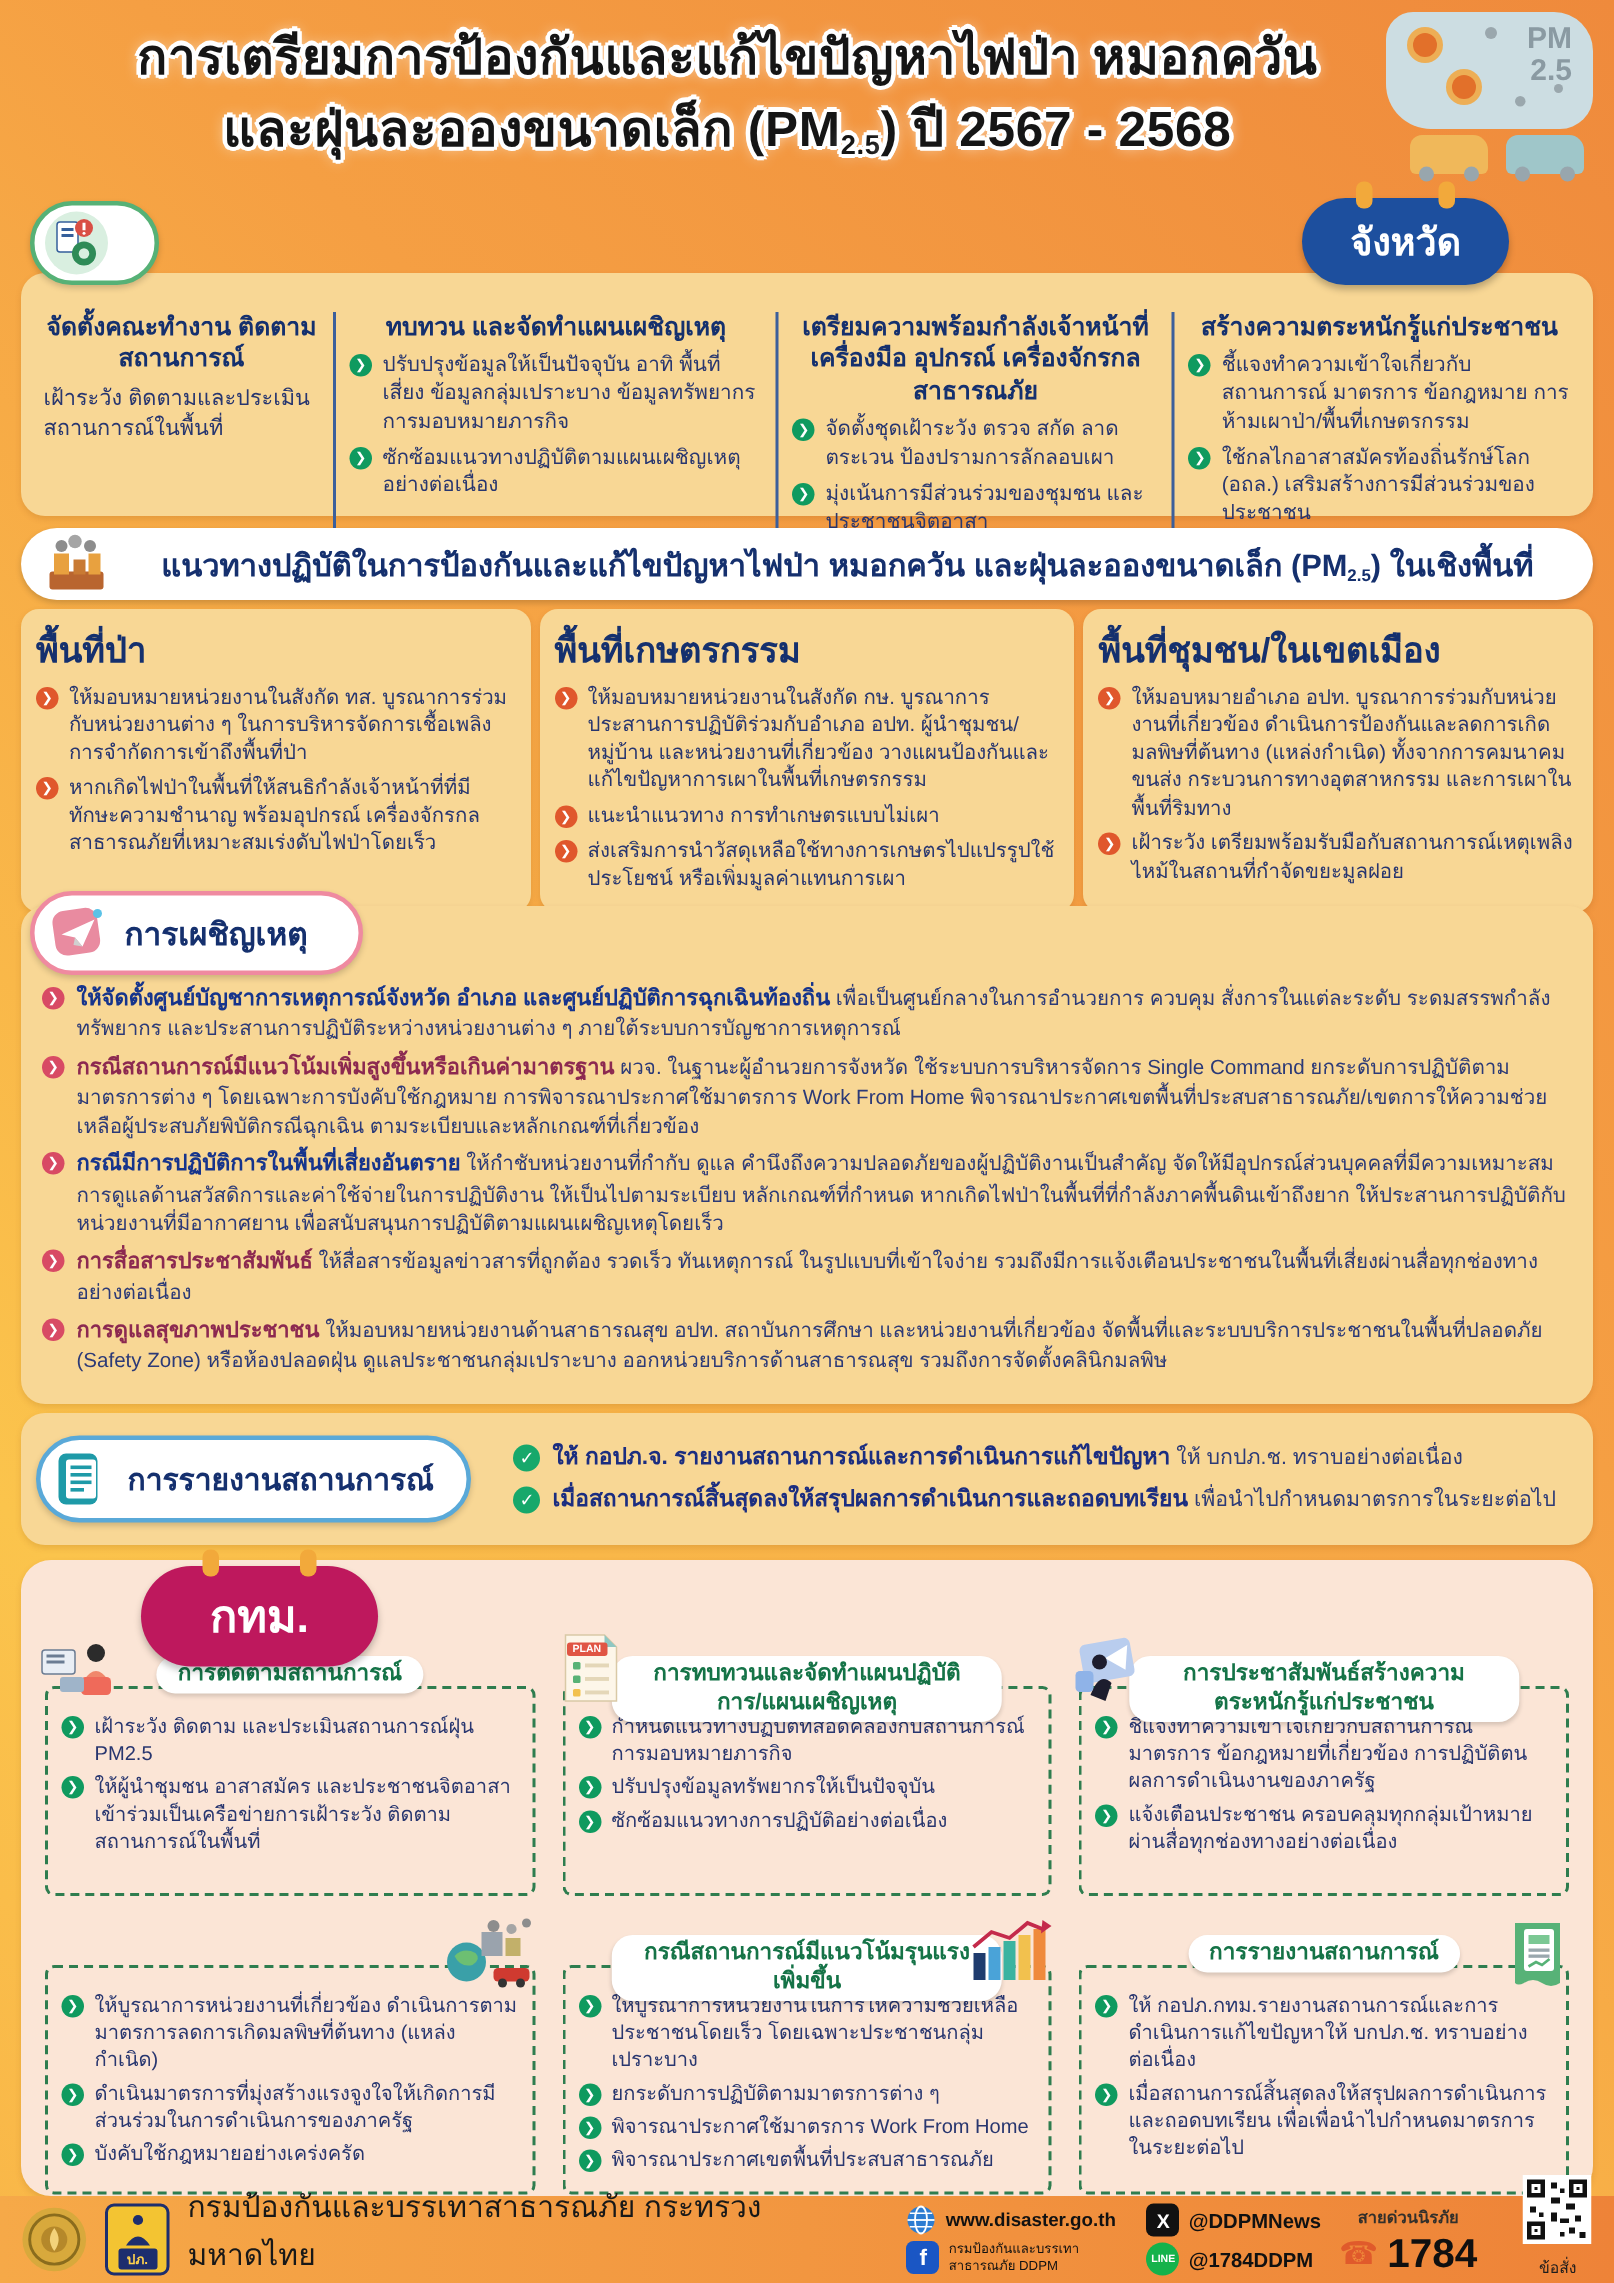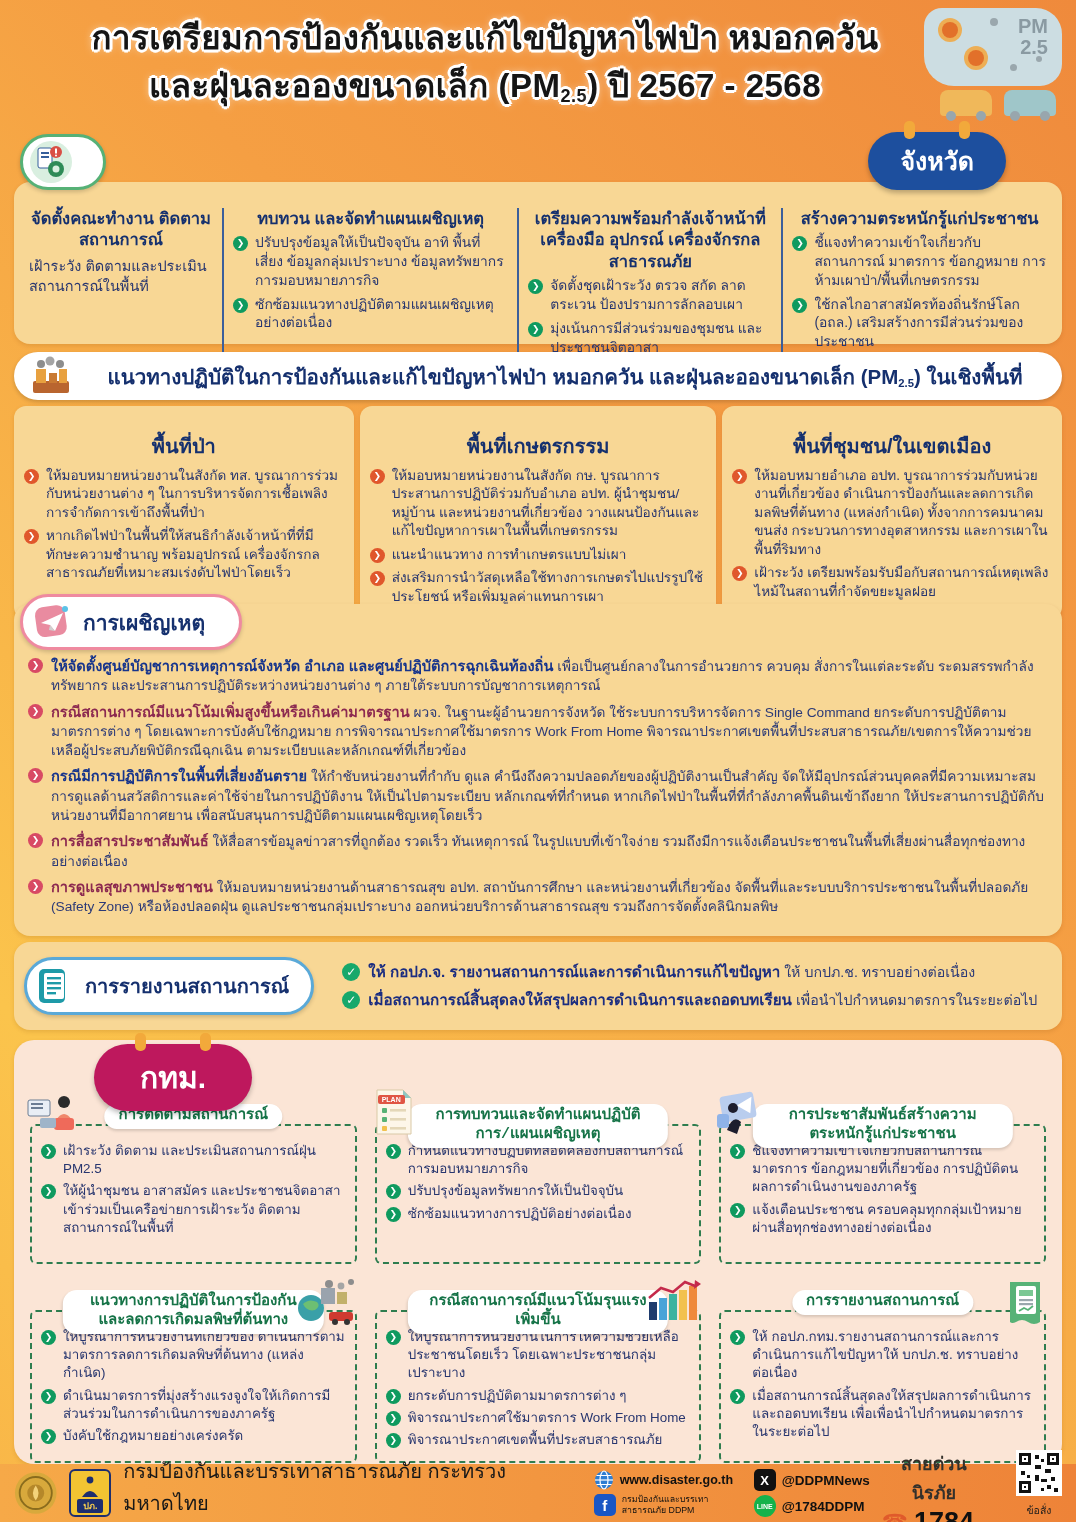--- a/index.html
+++ b/index.html
@@ -41,21 +41,21 @@
   .col{padding:0 9px;font-size:13.8px;}
   .col + .col{border-left:2px solid #3c5f9b;}
   .col h3{margin:0 0 5px;font-size:16.5px;line-height:1.3;font-weight:800;color:#15306e;text-align:center;}
   .col p{margin:2px 0 0;font-size:14.5px;color:#28366f;line-height:1.4;}
   
   .sec2{position:absolute;top:352px;left:14px;right:14px;height:238px;}
   .bar2{position:relative;z-index:2;height:48px;background:#fff;border-radius:28px;display:flex;align-items:center;gap:12px;padding:0 16px;box-shadow:0 2px 4px rgba(0,0,0,.18);}
   .bar2 .ttl{flex:1;text-align:center;font-weight:800;font-size:20.5px;color:#15306e;}
   .cards2{position:absolute;top:54px;left:0;right:0;bottom:0;display:grid;grid-template-columns:1fr 1.05fr 1fr;gap:6px;}
   .card{background:#f8d795;border-radius:12px;padding:8px 10px;box-shadow:0 2px 4px rgba(120,60,0,.15);}
-  .card h3{margin:16px 0 5px;text-align:center;font-size:20px;font-weight:800;color:#15306e;}
+  .card h3{margin:1px 0 5px;text-align:left;font-size:23px;font-weight:800;color:#15306e;}
   .card .b{font-size:13.6px;}
   
   .sec3{position:absolute;top:594px;left:14px;right:14px;height:346px;}
   .panel3{position:absolute;top:10px;left:0;right:0;bottom:4px;padding:52px 14px 6px;box-sizing:border-box;}
   .pill3{position:absolute;top:0;left:6px;z-index:3;border:3px solid #ef8aa0;padding:4px 34px 4px 8px;}
   .pill3 .ttl{font-size:21px;}
   .r3{display:flex;gap:8px;margin-bottom:6px;font-size:13.7px;line-height:1.4;color:#2c3a77;}
   .r3 b{font-size:14.6px;}
   .hb{color:#16348c;} .hr{color:#8c2950;}
   
@@ -63,39 +63,39 @@
   .pill4{border:3px solid #5aa9d8;padding:6px 22px 6px 8px;flex:0 0 auto;}
   .pill4 .ttl{font-size:20px;}
   .rep{display:flex;flex-direction:column;gap:8px;}
   .r4{display:flex;gap:8px;font-size:14.2px;color:#2c3a77;line-height:1.3;align-items:flex-start;margin-left:10px;}
   .r4 b{color:#1b2d80;font-size:15.2px;}
   
   .bkk{position:absolute;top:1040px;left:14px;right:14px;height:424px;background:#fbe5d6;border-radius:20px;box-shadow:0 2px 4px rgba(120,60,0,.15);}
   .badge-bkk{position:absolute;top:4px;left:80px;background:#be185d;font-size:30px;padding:10px 46px;border-radius:38px;color:#fff;font-weight:800;z-index:3;box-shadow:0 3px 5px rgba(0,0,0,.25);}
   .bgrid{position:absolute;top:84px;left:16px;right:16px;display:grid;grid-template-columns:1fr 1fr 1fr;column-gap:18px;row-gap:46px;}
   .box{position:relative;border:2.5px dashed #2e7d4f;border-radius:6px;padding:16px 9px 8px;min-height:112px;}
-  .bh{position:absolute;top:-22px;left:50%;transform:translateX(-50%);max-width:80%;background:#fff;border-radius:14px;padding:3px 14px;color:#157347;font-weight:800;font-size:15px;line-height:1.25;text-align:center;box-shadow:0 2px 3px rgba(0,0,0,.15);white-space:normal;width:max-content;font-family:Liberation Mono, monospace;}
+  .bh{position:absolute;top:-22px;left:50%;transform:translateX(-50%);max-width:80%;background:#fff;border-radius:14px;padding:3px 14px;color:#157347;font-weight:800;font-size:15px;line-height:1.25;text-align:center;box-shadow:0 2px 3px rgba(0,0,0,.15);white-space:normal;width:max-content;}
   .bh.wide{width:72%;}
   .box .b{font-size:13.4px;margin-bottom:4px;}
   .bicon{position:absolute;z-index:4;}
   .il{left:-6px;top:-36px;} .ir{right:-4px;top:-34px;}
   .plan-lbl{position:absolute;top:9px;left:7px;background:#e05544;color:#fff;font-size:7px;font-weight:800;padding:1px 4px;border-radius:2px;}
   
   .footer{position:absolute;top:1464px;left:0;right:0;bottom:0;background:linear-gradient(90deg,#f6a948,#ee8338);display:flex;align-items:center;gap:12px;padding:0 14px;box-sizing:border-box;}
   .dept .th{font-size:20px;font-weight:400;color:#181818;}
   .dept .en{font-size:9.3px;color:#2e2e2e;margin-top:2px;}
   .fcol{display:flex;flex-direction:column;gap:4px;}
   .frow{display:flex;align-items:center;gap:6px;}
   .furl{font-size:12.5px;font-weight:800;color:#111;}
   .fsm{font-size:8.8px;color:#111;line-height:1.2;width:120px;}
   .fbig{font-size:13.5px;font-weight:800;color:#111;}
   .sq{width:22px;height:22px;border-radius:5px;color:#fff;font-weight:800;display:flex;align-items:center;justify-content:center;}
   .fb{background:#1a56c4;font-size:15px;} .xx{background:#111;font-size:13px;} .ln{background:#15b24b;font-size:7px;}
   .hot{margin-left:auto;text-align:center;}
-  .hot .lab{font-size:18px;font-weight:800;color:#33302b;}
+  .hot .lab{font-size:11px;font-weight:800;color:#33302b;}
   .hot .num{font-size:27px;font-weight:800;color:#101010;display:flex;align-items:center;gap:6px;}
   .phone{color:#e05a2b;font-size:21px;}
   .qrwrap{margin-left:18px;text-align:center;}
   .qcap{font-size:10.5px;color:#1c1c1c;margin-top:2px;}
   .icir{border-radius:50%;display:flex;align-items:center;justify-content:center;}
 </style>
 </head>
 <body>
 
 <div class="poster">
@@ -362,21 +362,20 @@
               <path d="M8 26 q6 -6 14 -2 q4 4 -2 8 q-8 2 -12 -6z" fill="#6dbf72"></path>
               <rect x="26" y="10" width="14" height="16" fill="#9aa3ad"></rect>
               <rect x="42" y="14" width="10" height="12" fill="#c2b06a"></rect>
               <circle cx="34" cy="6" r="4" fill="#8d8d8d"></circle>
               <circle cx="46" cy="8" r="3.4" fill="#a5a5a5"></circle>
               <circle cx="56" cy="4" r="3" fill="#8d8d8d"></circle>
               <rect x="34" y="34" width="24" height="9" rx="3" fill="#cf3a30"></rect>
               <circle cx="40" cy="44" r="3" fill="#333"></circle>
               <circle cx="52" cy="44" r="3" fill="#333"></circle>
             </svg></div>
-        <div class="bh wide">แนวทางการปฏิบัติในการป้องกันและลดการเกิดมลพิษที่ต้นทาง</div>
         <div class="b">
             <span class="m g"></span>
             <span>ให้บูรณาการหน่วยงานที่เกี่ยวข้อง ดำเนินการตามมาตรการลดการเกิดมลพิษที่ต้นทาง (แหล่งกำเนิด)</span>
           </div>
         <div class="b">
             <span class="m g"></span>
             <span>ดำเนินมาตรการที่มุ่งสร้างแรงจูงใจให้เกิดการมีส่วนร่วมในการดำเนินการของภาครัฐ</span>
           </div>
         <div class="b">
             <span class="m g"></span>

